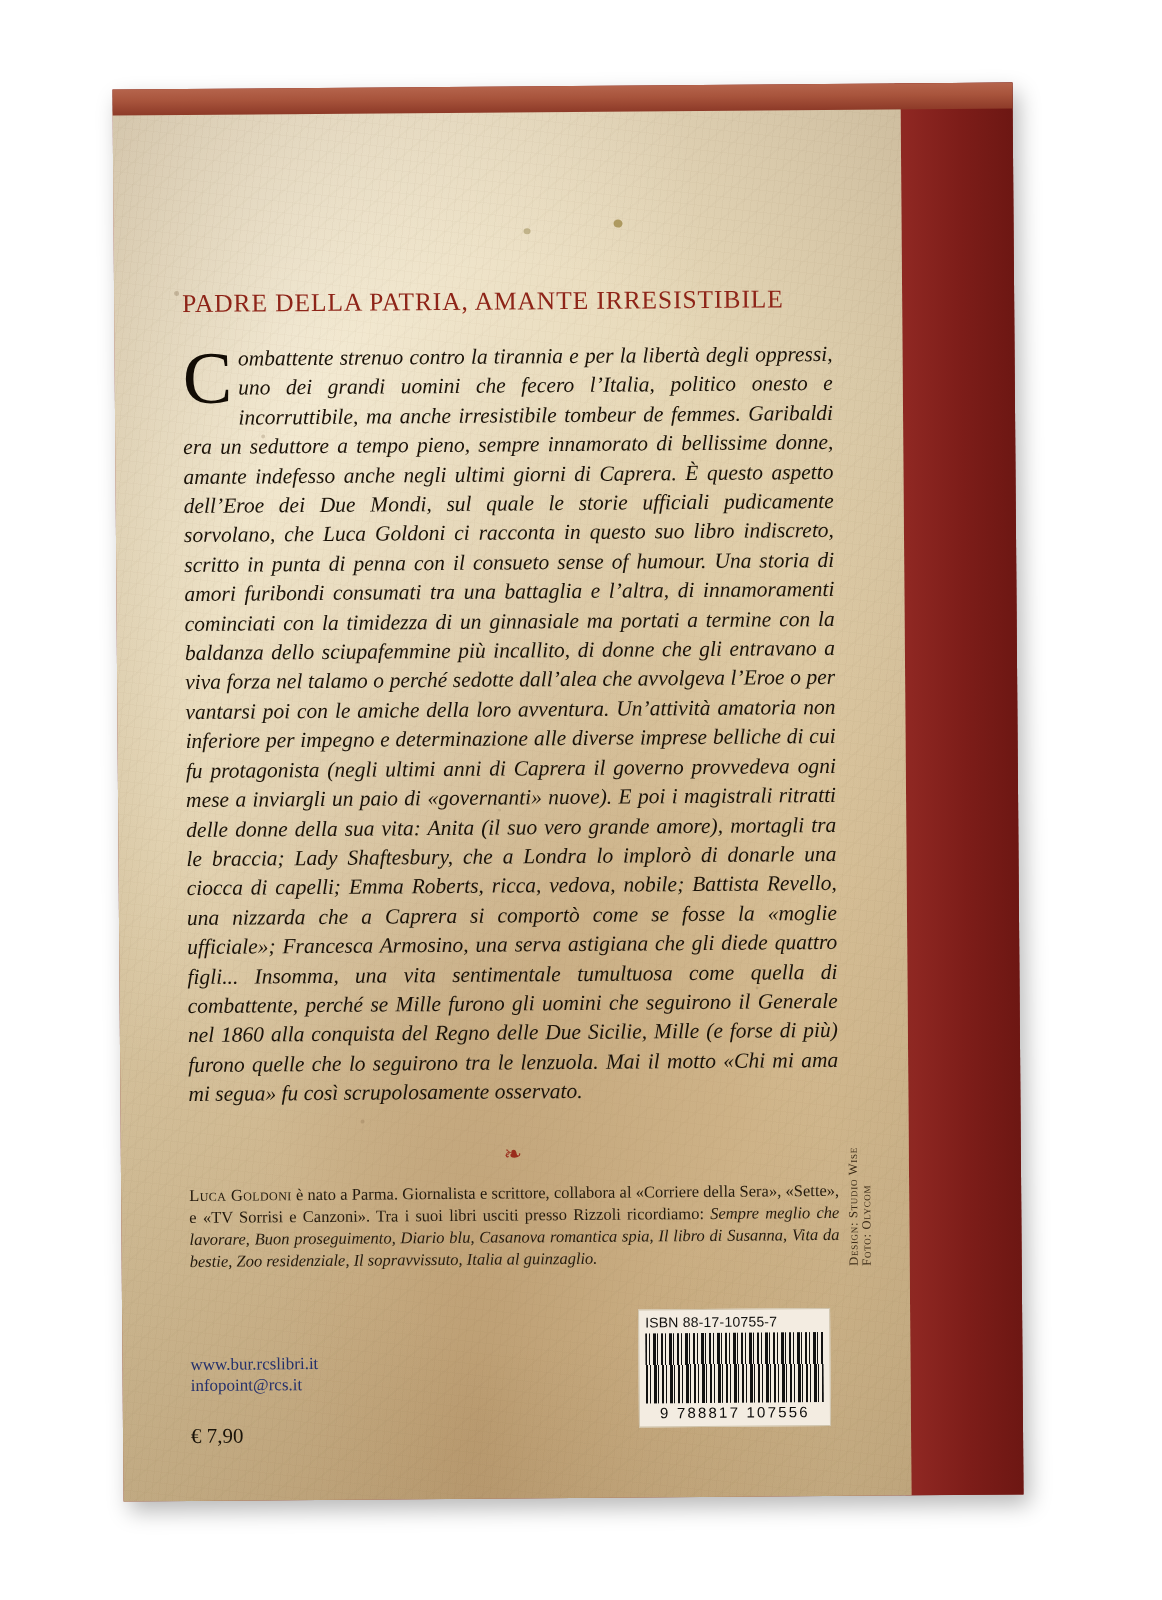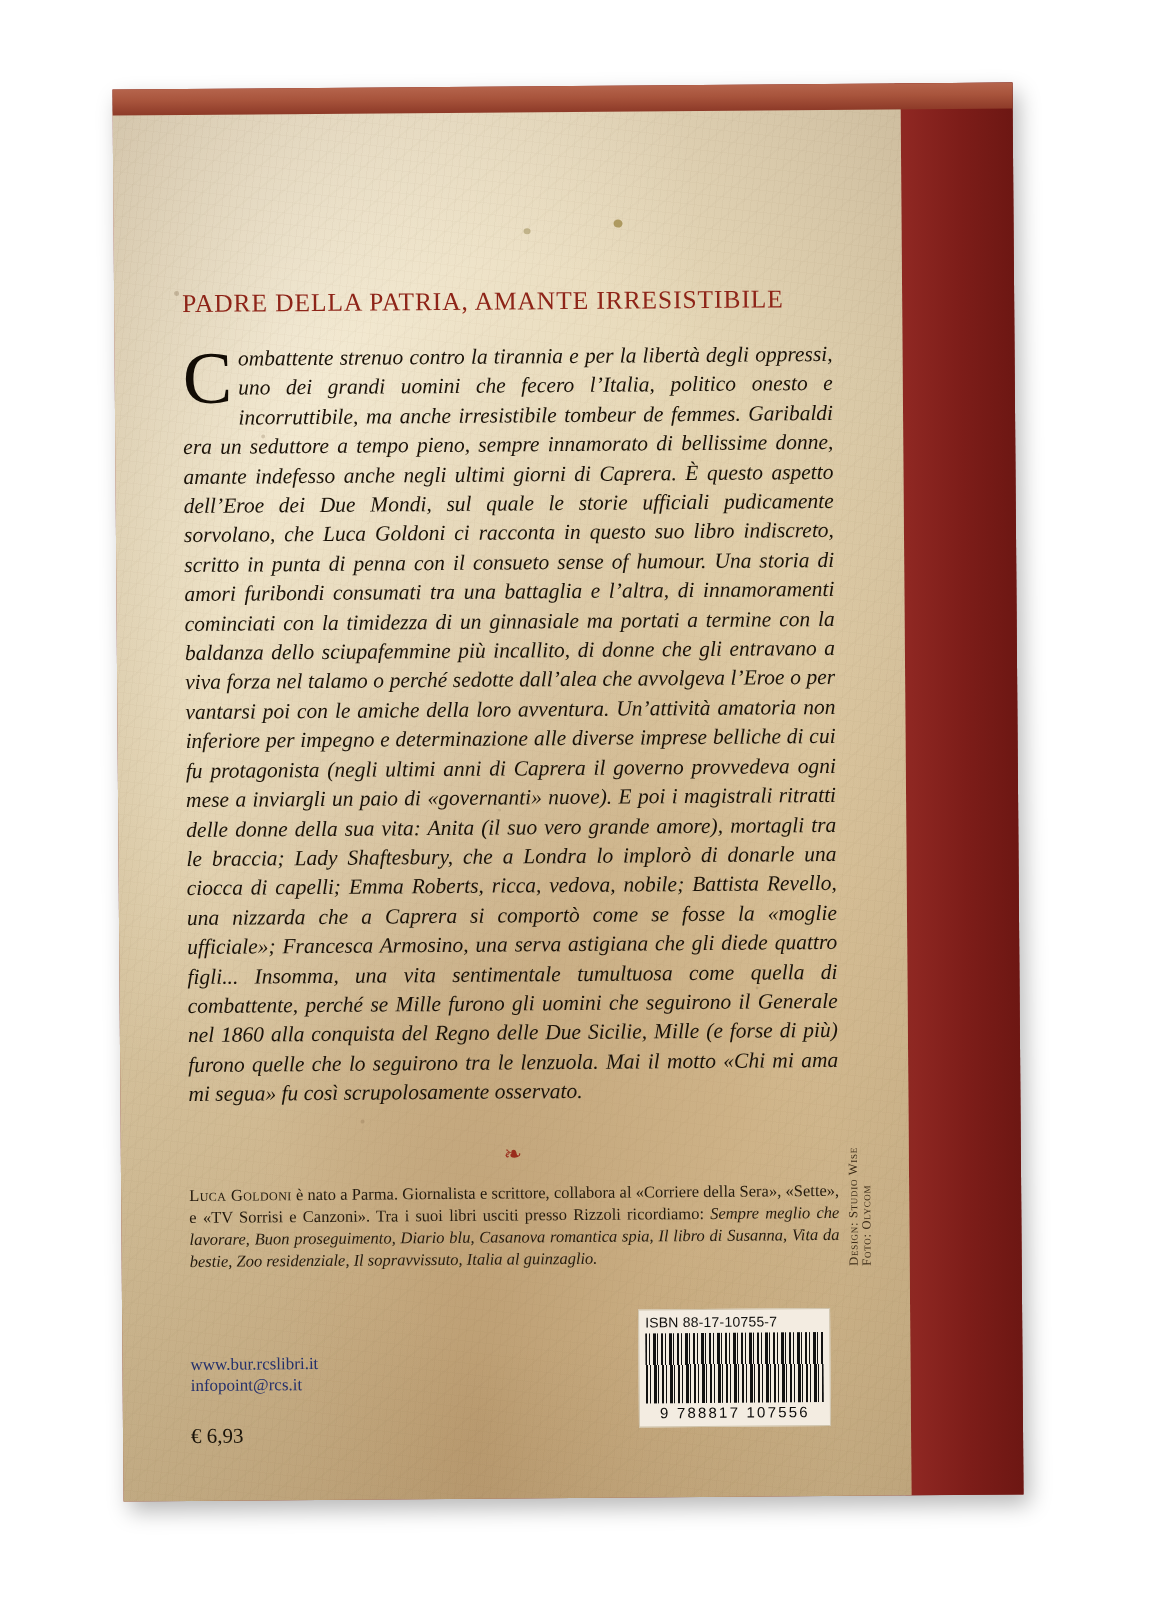--- a/index.html
+++ b/index.html
@@ -269,21 +269,21 @@
       <div id="ornament">❧</div>
     </div>
 
     <div id="bio"><span class="smallcaps">Luca Goldoni</span><span> è nato a Parma. Giornalista e scrittore, collabora al «Corriere della Sera», «Sette», e «TV Sorrisi e Canzoni». Tra i suoi libri usciti presso Rizzoli ricordiamo: </span><span class="titles">Sempre meglio che lavorare, Buon proseguimento, Diario blu, Casanova romantica spia, Il libro di Susanna, Vita da bestie, Zoo residenziale, Il sopravvissuto, Italia al guinzaglio.</span></div>
 
     <div id="weblinks">
       <div>www.bur.rcslibri.it</div>
       <div>infopoint@rcs.it</div>
     </div>
 
-    <div id="price">€ 6,93</div>
+    <div id="price">€ 7,90</div>
 
     <div id="barcode-block">
       <div id="isbn-text">ISBN 88-17-10755-7</div>
       <div id="bars"></div>
       <div id="ean-digits">9 788817 107556</div>
     </div>
 
     <div id="credits">
       <span>Design: Studio Wise</span>
       <span>Foto: Olycom</span>

